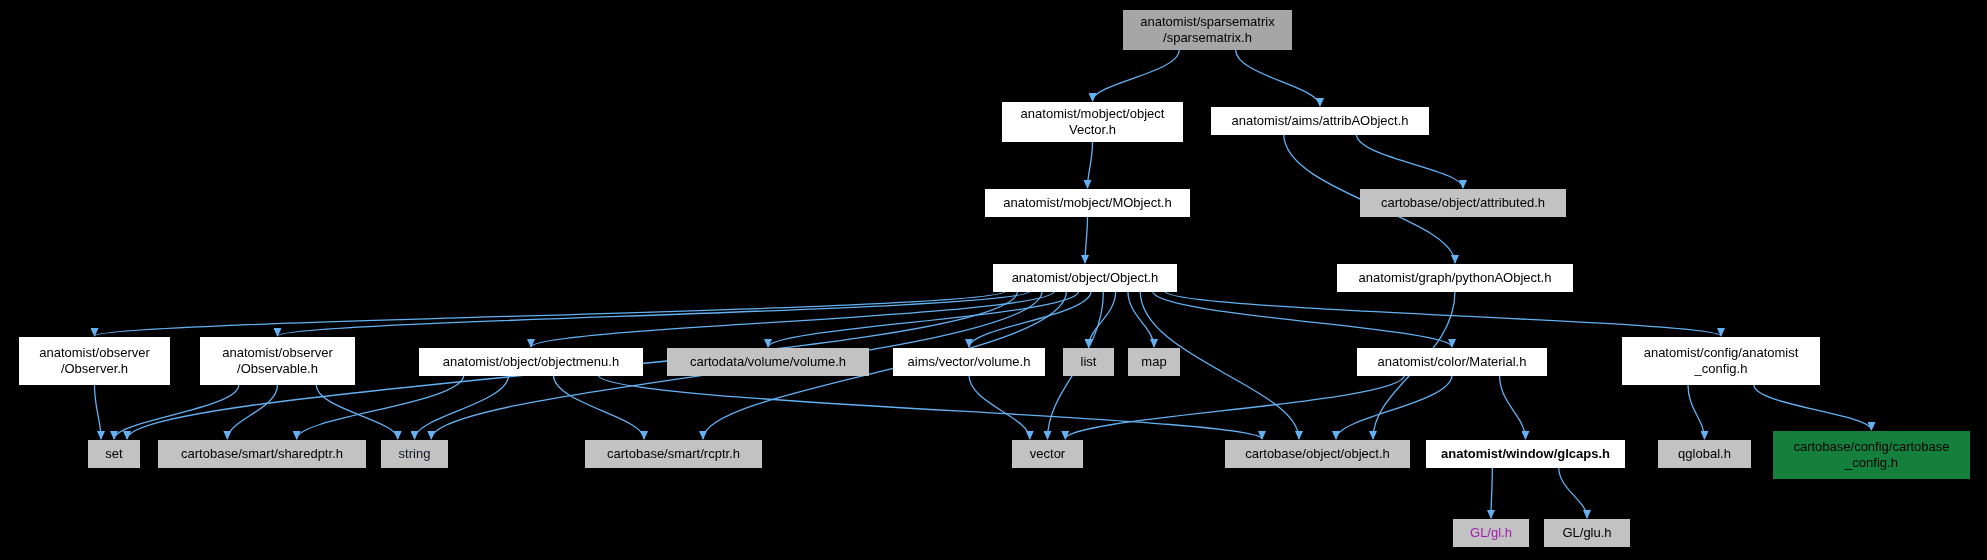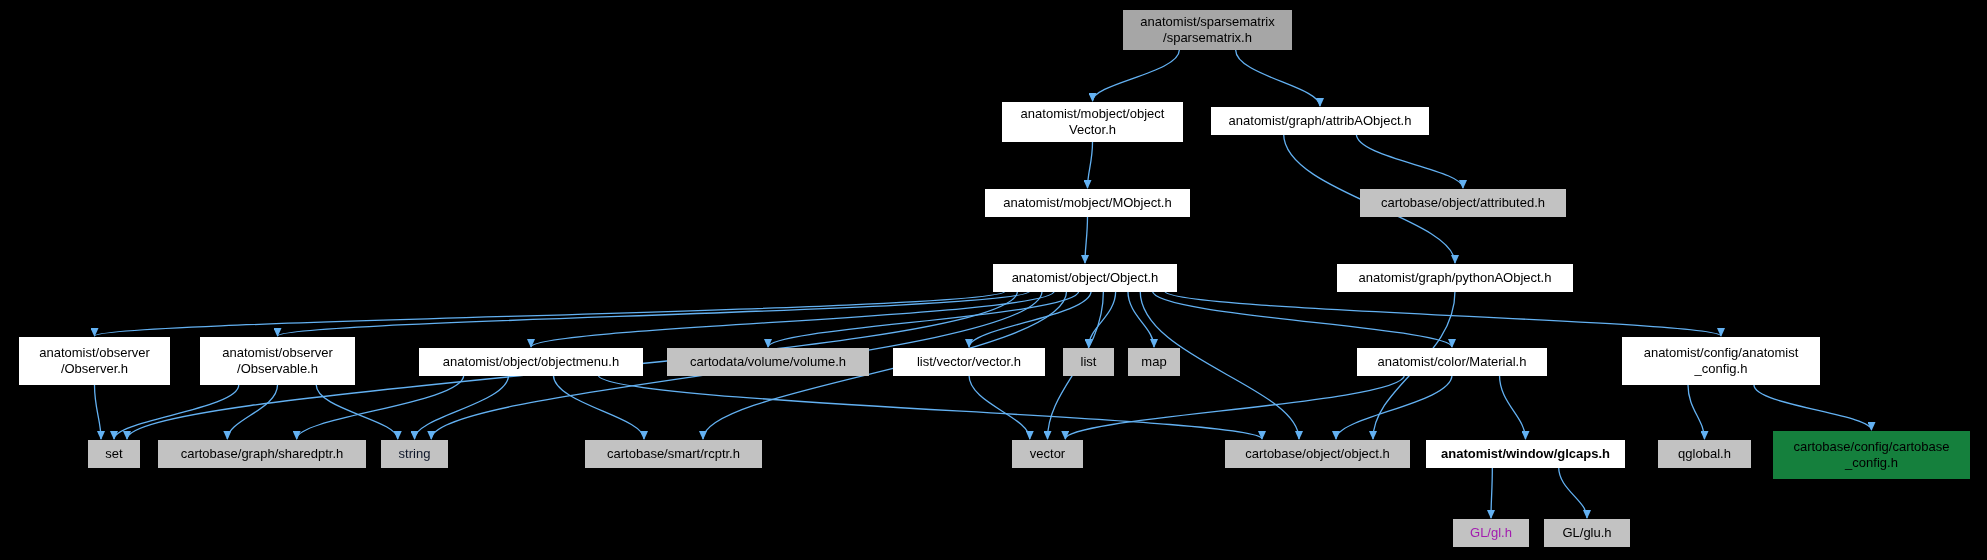--- a/index.html
+++ b/index.html
@@ -88,39 +88,39 @@
       <path d="M 1688 385 C 1688 409.3, 1704.5 420.1, 1704.5 439" class="edge" stroke="#63b1f2" marker-end="url(#arrowhead)"></path>
       <path d="M 1754 385 C 1754 405.25, 1871.5 414.25, 1871.5 430" class="edge" stroke="#63b1f2" marker-end="url(#arrowhead)"></path>
       <path d="M 1492.3333333333333 467 C 1492.3333333333333 489.95, 1491 500.15, 1491 518" class="edge" stroke="#63b1f2" marker-end="url(#arrowhead)"></path>
       <path d="M 1558.6666666666667 467 C 1558.6666666666667 489.95, 1587 500.15, 1587 518" class="edge" stroke="#63b1f2" marker-end="url(#arrowhead)"></path>
     </svg>
   <div id="node-layer">
       <div class="node root" style="left: 1123px; top: 10px; width: 169px; height: 40px; background: rgb(166, 166, 166); color: rgb(0, 0, 0);">anatomist/sparsematrix
 /sparsematrix.h</div>
       <div class="node internal" style="left: 1002px; top: 102px; width: 181px; height: 40px; background: rgb(255, 255, 255); color: rgb(0, 0, 0);">anatomist/mobject/object
 Vector.h</div>
-      <div class="node internal" style="left: 1211px; top: 107px; width: 218px; height: 27px; background: rgb(255, 255, 255); color: rgb(0, 0, 0);">anatomist/graph/attribAObject.h</div>
+      <div class="node internal" style="left: 1211px; top: 107px; width: 218px; height: 27px; background: rgb(255, 255, 255); color: rgb(0, 0, 0);">anatomist/aims/attribAObject.h</div>
       <div class="node external" style="left: 1360px; top: 189px; width: 206px; height: 27px; background: rgb(194, 194, 194); color: rgb(0, 0, 0);">cartobase/object/attributed.h</div>
       <div class="node internal" style="left: 985px; top: 189px; width: 205px; height: 27px; background: rgb(255, 255, 255); color: rgb(0, 0, 0);">anatomist/mobject/MObject.h</div>
       <div class="node internal" style="left: 1337px; top: 264px; width: 236px; height: 27px; background: rgb(255, 255, 255); color: rgb(0, 0, 0);">anatomist/graph/pythonAObject.h</div>
       <div class="node internal" style="left: 993px; top: 264px; width: 184px; height: 27px; background: rgb(255, 255, 255); color: rgb(0, 0, 0);">anatomist/object/Object.h</div>
       <div class="node internal" style="left: 19px; top: 337px; width: 151px; height: 48px; background: rgb(255, 255, 255); color: rgb(0, 0, 0);">anatomist/observer
 /Observer.h</div>
       <div class="node internal" style="left: 200px; top: 337px; width: 155px; height: 48px; background: rgb(255, 255, 255); color: rgb(0, 0, 0);">anatomist/observer
 /Observable.h</div>
       <div class="node internal" style="left: 419px; top: 348px; width: 224px; height: 27px; background: rgb(255, 255, 255); color: rgb(0, 0, 0);">anatomist/object/objectmenu.h</div>
       <div class="node external" style="left: 667px; top: 348px; width: 202px; height: 27px; background: rgb(194, 194, 194); color: rgb(0, 0, 0);">cartodata/volume/volume.h</div>
-      <div class="node internal" style="left: 893px; top: 348px; width: 152px; height: 27px; background: rgb(255, 255, 255); color: rgb(0, 0, 0);">list/vector/vector.h</div>
+      <div class="node internal" style="left: 893px; top: 348px; width: 152px; height: 27px; background: rgb(255, 255, 255); color: rgb(0, 0, 0);">aims/vector/volume.h</div>
       <div class="node external" style="left: 1063px; top: 348px; width: 51px; height: 27px; background: rgb(194, 194, 194); color: rgb(0, 0, 0);">list</div>
       <div class="node external" style="left: 1128px; top: 348px; width: 52px; height: 27px; background: rgb(194, 194, 194); color: rgb(0, 0, 0);">map</div>
       <div class="node internal" style="left: 1357px; top: 348px; width: 190px; height: 27px; background: rgb(255, 255, 255); color: rgb(0, 0, 0);">anatomist/color/Material.h</div>
       <div class="node internal" style="left: 1622px; top: 337px; width: 198px; height: 48px; background: rgb(255, 255, 255); color: rgb(0, 0, 0);">anatomist/config/anatomist
 _config.h</div>
       <div class="node external" style="left: 88px; top: 440px; width: 52px; height: 27px; background: rgb(194, 194, 194); color: rgb(0, 0, 0);">set</div>
-      <div class="node external" style="left: 158px; top: 440px; width: 208px; height: 27px; background: rgb(194, 194, 194); color: rgb(0, 0, 0);">cartobase/graph/sharedptr.h</div>
+      <div class="node external" style="left: 158px; top: 440px; width: 208px; height: 27px; background: rgb(194, 194, 194); color: rgb(0, 0, 0);">cartobase/smart/sharedptr.h</div>
       <div class="node external" style="left: 381px; top: 440px; width: 67px; height: 27px; background: rgb(194, 194, 194); color: #0f172a;">string</div>
       <div class="node external" style="left: 585px; top: 440px; width: 177px; height: 27px; background: rgb(194, 194, 194); color: rgb(0, 0, 0);">cartobase/smart/rcptr.h</div>
       <div class="node external" style="left: 1012px; top: 440px; width: 71px; height: 27px; background: rgb(194, 194, 194); color: rgb(0, 0, 0);">vector</div>
       <div class="node external" style="left: 1225px; top: 440px; width: 185px; height: 27px; background: rgb(194, 194, 194); color: rgb(0, 0, 0);">cartobase/object/object.h</div>
       <div class="node internal" style="left: 1426px; top: 440px; width: 199px; height: 27px; background: rgb(255, 255, 255); color: rgb(0, 0, 0); font-weight: bold;">anatomist/window/glcaps.h</div>
       <div class="node external" style="left: 1658px; top: 440px; width: 93px; height: 27px; background: rgb(194, 194, 194); color: rgb(0, 0, 0);">qglobal.h</div>
       <div class="node external" style="left: 1773px; top: 431px; width: 197px; height: 48px; background: #15803d; color: rgb(0, 0, 0);">cartobase/config/cartobase
 _config.h</div>
       <div class="node external" style="left: 1453px; top: 519px; width: 76px; height: 27px; background: rgb(194, 194, 194); color: #a21caf;">GL/gl.h</div>
       <div class="node external" style="left: 1544px; top: 519px; width: 86px; height: 27px; background: rgb(194, 194, 194); color: rgb(0, 0, 0);">GL/glu.h</div>

